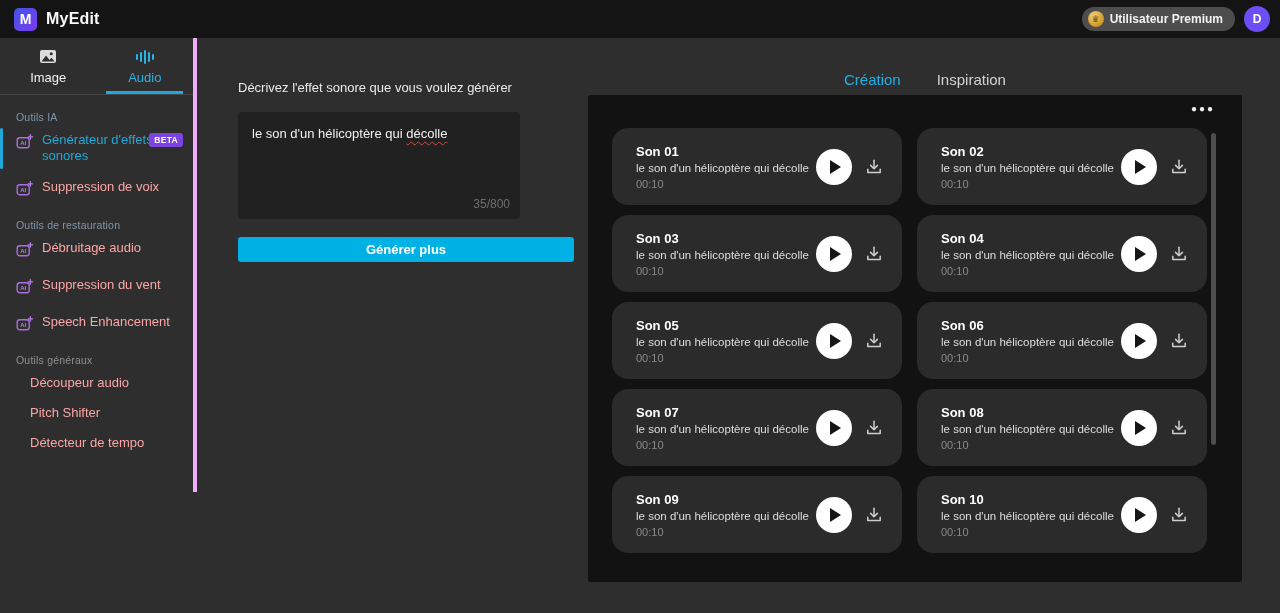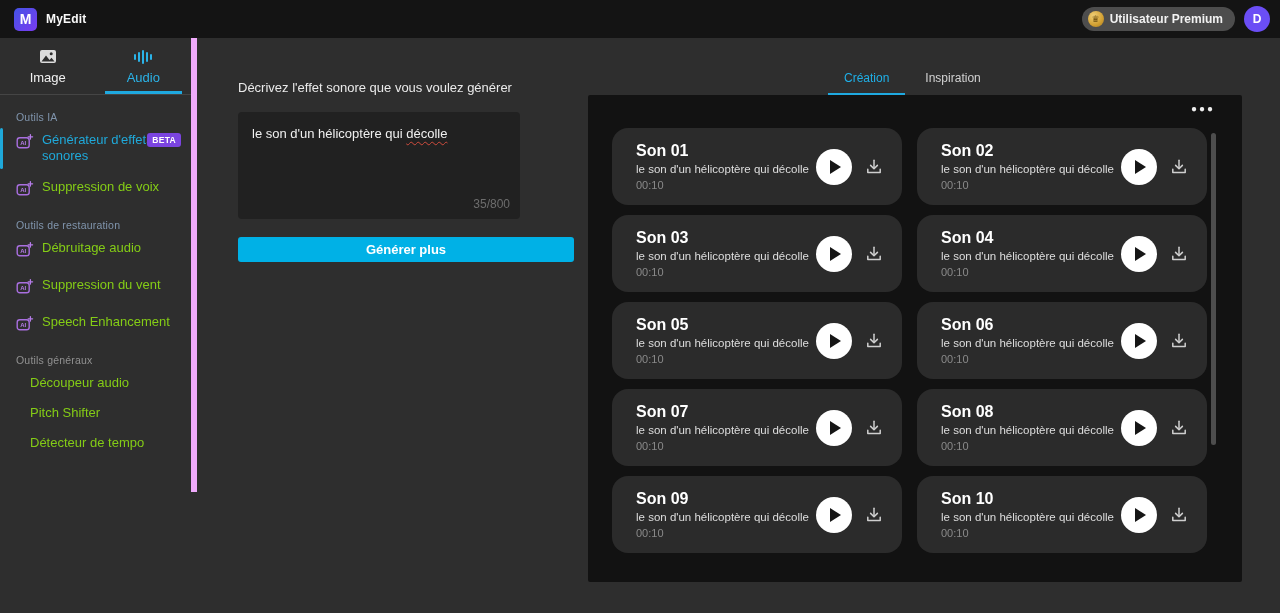--- a/index.html
+++ b/index.html
@@ -6,49 +6,49 @@
   html,body { width:1280px; height:613px; overflow:hidden; background:#2e2e2e;
     font-family:"Liberation Sans", sans-serif; color:#e8e8e8; }
   body { position:relative; }
 
   
   .topbar { position:absolute; left:0; top:0; width:1280px; height:38px; background:#141414;
     display:flex; align-items:center; padding:0 10px; z-index:5; }
   .logo { width:23px; height:23px; border-radius:5px; margin:0 9px 0 4px;
     background:linear-gradient(135deg,#4453e6,#7a3bf0); display:flex; align-items:center; justify-content:center; }
   .logo span { color:#fff; font-weight:bold; font-size:14px; line-height:1; }
-  .app-title { font-size:12px; font-weight:600; color:#fafafa; letter-spacing:.2px; }
+  .app-title { font-size:16px; font-weight:600; color:#fafafa; letter-spacing:.2px; }
   .topbar-right { margin-left:auto; display:flex; align-items:center; gap:9px; }
   .premium-pill { height:24px; border-radius:12px; background:#4d4d4d; display:flex; align-items:center;
     gap:6px; padding:0 12px 0 6px; cursor:pointer; }
   .coin { width:16px; height:16px; border-radius:50%;
     background:radial-gradient(circle at 35% 30%,#efcf77,#d2a032 60%,#a97a1e); display:flex;
     align-items:center; justify-content:center; font-size:9px; color:#6e4f0e; line-height:1; }
   .premium-pill .plabel { font-size:12px; color:#f2f2f2;font-weight:bold; }
   .avatar { width:26px; height:26px; border-radius:50%; background:#6b4ef5; color:#fff; font-size:12px;
     display:flex; align-items:center; justify-content:center; font-weight:600; cursor:pointer; }
 
   
   .sidebar { position:absolute; left:0; top:38px; width:197px; height:454px; background:#2e2e2e;
-    border-right:6px solid #f0abfc; }
+    border-right:4px solid #f0abfc; }
   .side-tabs { display:flex; border-bottom:1px solid #454545; }
   .side-tab { flex:1; display:flex; flex-direction:column; align-items:center; gap:5px;
     padding:10px 0 0 0; cursor:pointer; font-size:13px; color:#f0f0f0; }
   .side-tab .tlabel { padding-bottom:9px; }
   .side-tab.active { color:#2bb3e8; }
   .side-tab.active .tlabel { border-bottom:3px solid #1fa9e0; padding:0 22px 6px 22px; }
   .side-tab .ticon { height:17px; display:flex; align-items:center; }
 
   .side-sections { padding-top:6px; }
   .side-section-header { font-size:10.5px; margin:10px 0 2px 16px; color:#8095ad; letter-spacing:.2px; }
   .side-section.plain .side-section-header { color:#919191; }
   .side-item { position:relative; display:flex; align-items:flex-start; gap:8px;
     padding:7px 8px 7px 16px; cursor:pointer; }
   .side-item .ai-icon { flex:0 0 auto; margin-top:1px; }
-  .side-label { font-size:13px; color:#84cc16; line-height:1.25; max-width:140px; }
+  .side-label { font-size:13px; color:#fca5a5; line-height:1.25; max-width:140px; }
   .side-item.has-badge .side-label { max-width:122px; }
   .side-item.active .side-label { color:#1fa9da; }
   .side-item.active::before { content:""; position:absolute; left:0; top:3px; bottom:3px; width:3px;
     background:#1fa9da; border-radius:2px; }
   .side-section.plain .side-item { padding-left:30px;text-align:center; }
   .badge { position:absolute; right:10px; top:8px; font-size:8.5px; font-weight:bold; color:#fff;
     padding:2px 5px; border-radius:3px; letter-spacing:.3px;text-align:right; }
   .badge.beta { background:#7b44e0; }
   .badge.new  { background:#e8511c; }
 
@@ -58,33 +58,33 @@
   .prompt-box { position:relative; margin-top:17px; height:107px; background:#212121; border-radius:4px;
     padding:13px 14px; font-size:13px; color:#f0f0f0; cursor:text; line-height:1.35; }
   .misspelled { text-decoration:underline; text-decoration-style:wavy; text-decoration-color:#cf4b3c;
     text-decoration-thickness:1px; text-underline-offset:3px; }
   .char-count { position:absolute; right:10px; bottom:7px; font-size:12px; color:#6d6d6d; }
   .gen-btn { margin-top:18px; width:336px; height:25px; border:none; border-radius:3px; background:#00b1e6;
     color:#fff; font-size:13px; font-weight:bold; font-family:inherit; cursor:pointer; }
 
   
   .results-tabs { position:absolute; left:828px; top:65px; display:flex; gap:4px; }
-  .rtab { font-size:12px; color:#d2d2d2; padding:6px 16px 8px 16px; cursor:pointer; }
+  .rtab { font-size:15px; color:#d2d2d2; padding:6px 16px 8px 16px; cursor:pointer; }
   .rtab.active { color:#1fb0e8; border-bottom:3px solid #1fa9e0; }
 
   .results-panel { position:absolute; left:588px; top:95px; width:654px; height:487px; background:#121212;
     border-radius:2px; }
   .more-btn { position:absolute; top:9px; right:27px; color:#ededed; font-size:10px; letter-spacing:2px;
     cursor:pointer; line-height:1; }
   .cards-grid { position:absolute; left:24px; top:33px; display:grid;
     grid-template-columns:290px 290px; column-gap:15px; row-gap:10px; }
   .sound-card { height:77px; background:#2b2b2b; border-radius:16px; display:flex; align-items:center;
     padding:0 14px 0 24px; gap:10px; }
   .card-text { flex:1; min-width:0; }
-  .card-title { font-size:16px; font-weight:bold; color:#fff; }
+  .card-title { font-size:13px; font-weight:bold; color:#fff; }
   .card-desc { font-size:11.5px; color:#dedede; margin-top:3px; white-space:nowrap; }
   .card-dur { font-size:11px; color:#8a8a8a; margin-top:4px; }
   .play-btn { flex:0 0 auto; width:36px; height:36px; border-radius:50%; background:#fff; display:flex;
     align-items:center; justify-content:center; cursor:pointer; }
   .play-tri { width:0; height:0; border-top:7px solid transparent; border-bottom:7px solid transparent;
     border-left:11px solid #161616; margin-left:3px; }
   .dl-btn { flex:0 0 auto; cursor:pointer; display:flex; margin:0 4px 0 2px; }
   .scroll-thumb { position:absolute; left:623px; top:38px; width:5px; height:312px; background:#4d4d4d;
     border-radius:3px; cursor:grab; }
 </style>

